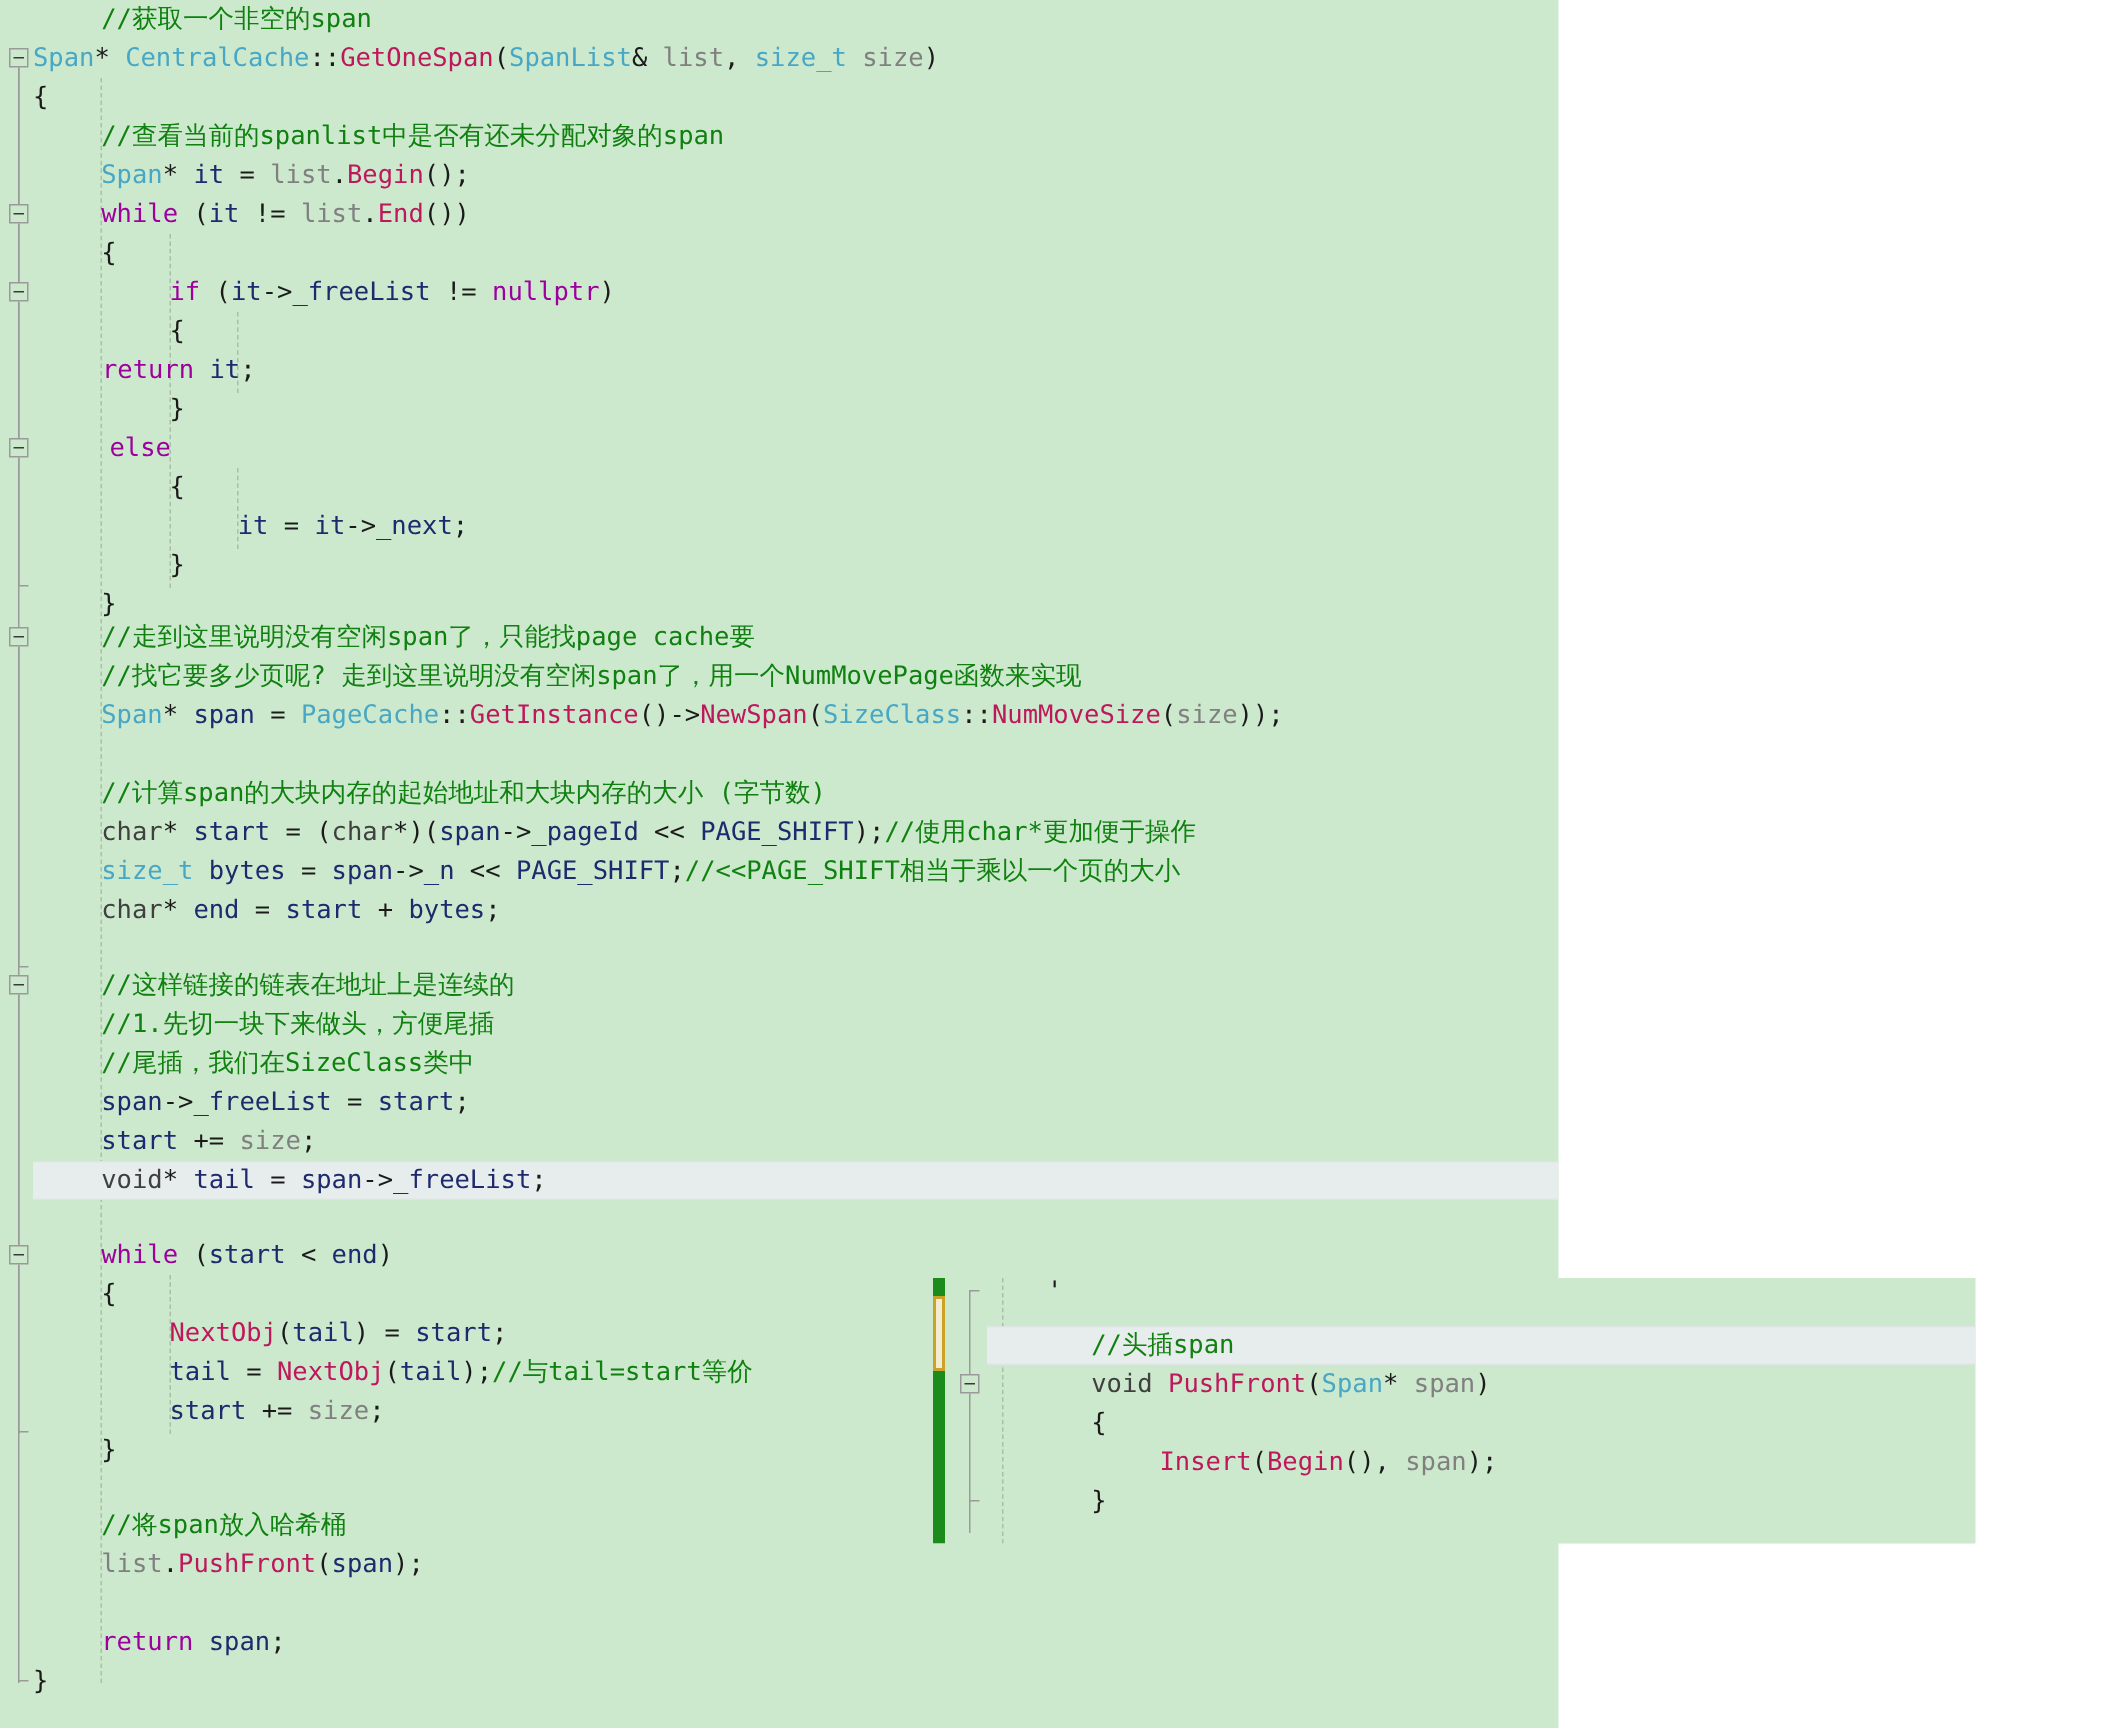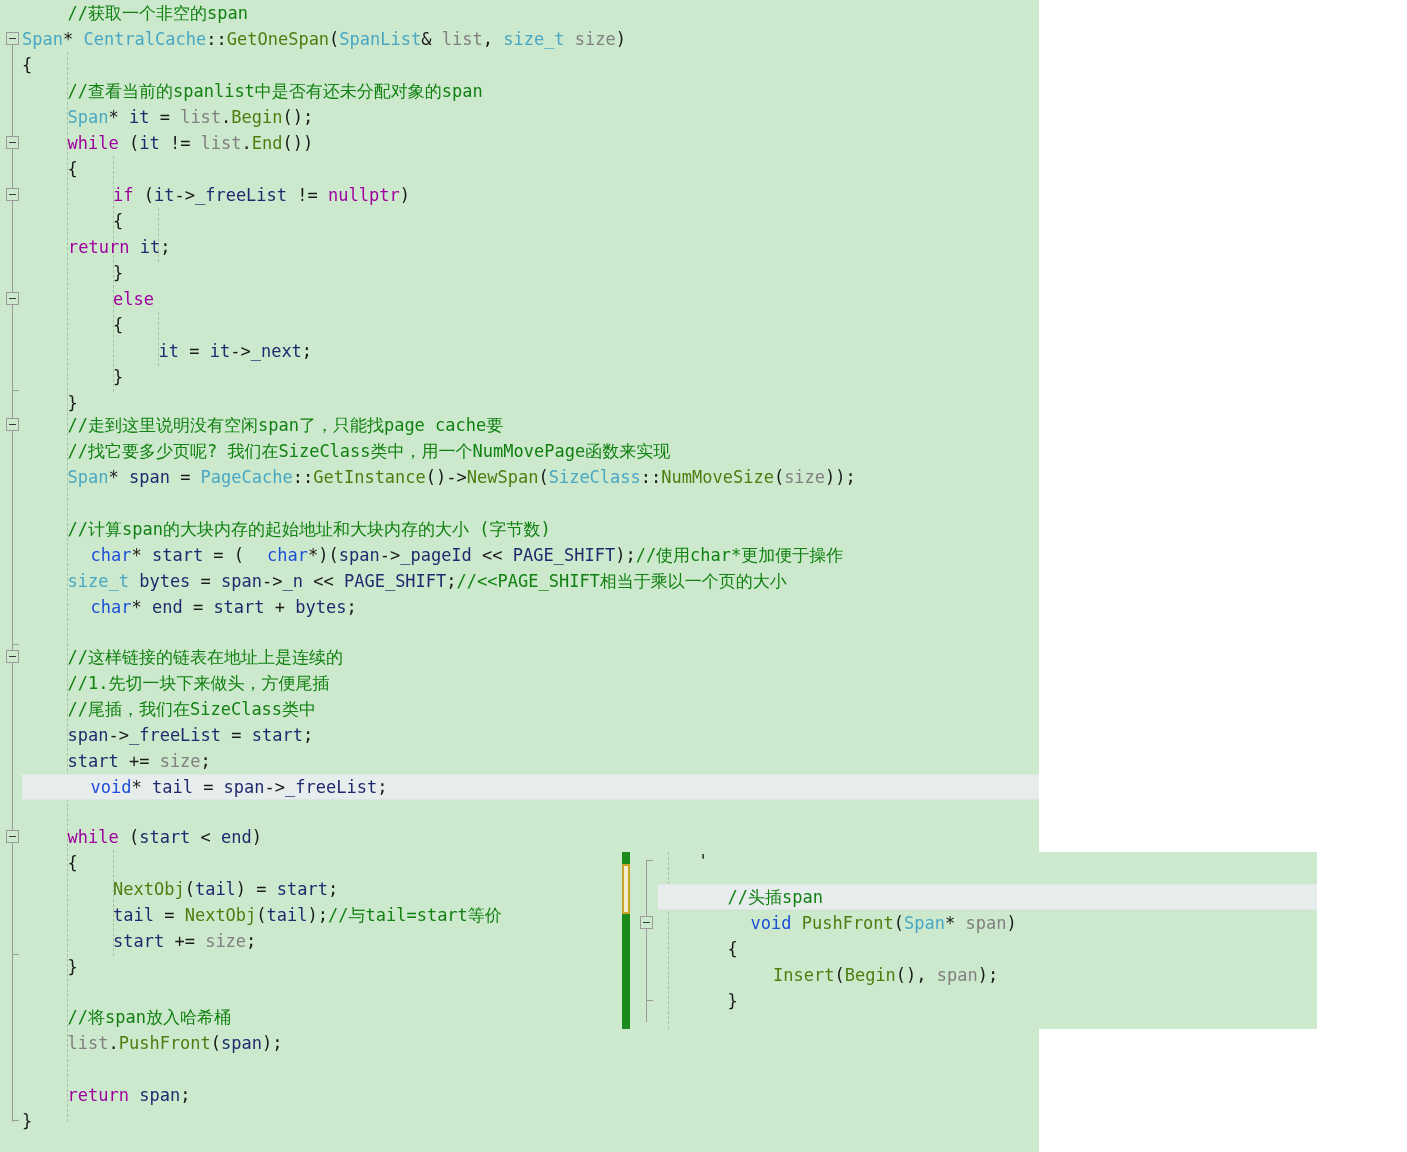--- a/index.html
+++ b/index.html
@@ -91,24 +91,24 @@
     left: 22px;
     height: 26px;
     background: #e7ecec;
     border-top: 1px solid #dfe5e5;
     border-bottom: 1px solid #dfe5e5;
     box-sizing: border-box;
   }
 
   
   .kw      { color: #9e009e; }  
-  .typekw  { color: #1d4ed8; margin-left: 23px; }  
+  .typekw  { color: #404040; }  
   .cls     { color: #47a7c4; }  
   .var     { color: #1f2a6e; }  
-  .fn      { color: #4d7c0f; }  
+  .fn      { color: #be185d; }  
   .gray    { color: #808080; }  
   .cmt     { color: #108010; }  
   .punc    { color: #1a1a1a; }
 
   
   #overlay-pane {
     position: absolute;
     left: 620px;
     top: 852px;
     width: 697px;
@@ -229,27 +229,27 @@
       <div class="code-line" style="top: 26px; padding-left: 22px;"><span class="cls">Span</span><span class="punc">* </span><span class="cls">CentralCache</span><span class="punc">::</span><span class="fn">GetOneSpan</span><span class="punc">(</span><span class="cls">SpanList</span><span class="punc">&amp; </span><span class="gray">list</span><span class="punc">, </span><span class="cls">size_t</span><span class="punc"> </span><span class="gray">size</span><span class="punc">)</span></div>
       <div class="code-line" style="top: 52px; padding-left: 22px;"><span class="punc">{</span></div>
       <div class="code-line" style="top: 78px; padding-left: 67.5px;"><span class="cmt">//查看当前的spanlist中是否有还未分配对象的span</span></div>
       <div class="code-line" style="top: 104px; padding-left: 67.5px;"><span class="cls">Span</span><span class="punc">* </span><span class="var">it</span><span class="punc"> = </span><span class="gray">list</span><span class="punc">.</span><span class="fn">Begin</span><span class="punc">();</span></div>
       <div class="code-line" style="top: 130px; padding-left: 67.5px;"><span class="kw">while</span><span class="punc"> (</span><span class="var">it</span><span class="punc"> != </span><span class="gray">list</span><span class="punc">.</span><span class="fn">End</span><span class="punc">())</span></div>
       <div class="code-line" style="top: 156px; padding-left: 67.5px;"><span class="punc">{</span></div>
       <div class="code-line" style="top: 182px; padding-left: 113px;"><span class="kw">if</span><span class="punc"> (</span><span class="var">it</span><span class="punc">-&gt;</span><span class="var">_freeList</span><span class="punc"> != </span><span class="kw">nullptr</span><span class="punc">)</span></div>
       <div class="code-line" style="top: 208px; padding-left: 113px;"><span class="punc">{</span></div>
       <div class="code-line" style="top: 234px; padding-left: 68px;"><span class="kw">return</span><span class="punc"> </span><span class="var">it</span><span class="punc">;</span></div>
       <div class="code-line" style="top: 260px; padding-left: 113px;"><span class="punc">}</span></div>
-      <div class="code-line" style="top: 286px; padding-left: 113px;"><span class="kw">else</span></div>
+      <div class="code-line" style="top: 286px; padding-left: 73px;"><span class="kw">else</span></div>
       <div class="code-line" style="top: 312px; padding-left: 113px;"><span class="punc">{</span></div>
       <div class="code-line" style="top: 338px; padding-left: 158.5px;"><span class="var">it</span><span class="punc"> = </span><span class="var">it</span><span class="punc">-&gt;</span><span class="var">_next</span><span class="punc">;</span></div>
       <div class="code-line" style="top: 364px; padding-left: 113px;"><span class="punc">}</span></div>
       <div class="code-line" style="top: 390px; padding-left: 67.5px;"><span class="punc">}</span></div>
       <div class="code-line" style="top: 412px; padding-left: 67.5px;"><span class="cmt">//走到这里说明没有空闲span了，只能找page cache要</span></div>
-      <div class="code-line" style="top: 438px; padding-left: 67.5px;"><span class="cmt">//找它要多少页呢? 我们在SizeClass类中，用一个NumMovePage函数来实现</span></div>
+      <div class="code-line" style="top: 438px; padding-left: 67.5px;"><span class="cmt">//找它要多少页呢? 走到这里说明没有空闲span了，用一个NumMovePage函数来实现</span></div>
       <div class="code-line" style="top: 464px; padding-left: 67.5px;"><span class="cls">Span</span><span class="punc">* </span><span class="var">span</span><span class="punc"> = </span><span class="cls">PageCache</span><span class="punc">::</span><span class="fn">GetInstance</span><span class="punc">()-&gt;</span><span class="fn">NewSpan</span><span class="punc">(</span><span class="cls">SizeClass</span><span class="punc">::</span><span class="fn">NumMoveSize</span><span class="punc">(</span><span class="gray">size</span><span class="punc">));</span></div>
       <div class="code-line" style="top: 516px; padding-left: 67.5px;"><span class="cmt">//计算span的大块内存的起始地址和大块内存的大小 (字节数)</span></div>
       <div class="code-line" style="top: 542px; padding-left: 67.5px;"><span class="typekw">char</span><span class="punc">* </span><span class="var">start</span><span class="punc"> = (</span><span class="typekw">char</span><span class="punc">*)(</span><span class="var">span</span><span class="punc">-&gt;</span><span class="var">_pageId</span><span class="punc"> &lt;&lt; </span><span class="var">PAGE_SHIFT</span><span class="punc">);</span><span class="cmt">//使用char*更加便于操作</span></div>
       <div class="code-line" style="top: 568px; padding-left: 67.5px;"><span class="cls">size_t</span><span class="punc"> </span><span class="var">bytes</span><span class="punc"> = </span><span class="var">span</span><span class="punc">-&gt;</span><span class="var">_n</span><span class="punc"> &lt;&lt; </span><span class="var">PAGE_SHIFT</span><span class="punc">;</span><span class="cmt">//&lt;&lt;PAGE_SHIFT相当于乘以一个页的大小</span></div>
       <div class="code-line" style="top: 594px; padding-left: 67.5px;"><span class="typekw">char</span><span class="punc">* </span><span class="var">end</span><span class="punc"> = </span><span class="var">start</span><span class="punc"> + </span><span class="var">bytes</span><span class="punc">;</span></div>
       <div class="code-line" style="top: 644px; padding-left: 67.5px;"><span class="cmt">//这样链接的链表在地址上是连续的</span></div>
       <div class="code-line" style="top: 670px; padding-left: 67.5px;"><span class="cmt">//1.先切一块下来做头，方便尾插</span></div>
       <div class="code-line" style="top: 696px; padding-left: 67.5px;"><span class="cmt">//尾插，我们在SizeClass类中</span></div>
       <div class="code-line" style="top: 722px; padding-left: 67.5px;"><span class="var">span</span><span class="punc">-&gt;</span><span class="var">_freeList</span><span class="punc"> = </span><span class="var">start</span><span class="punc">;</span></div>
       <div class="code-line" style="top: 748px; padding-left: 67.5px;"><span class="var">start</span><span class="punc"> += </span><span class="gray">size</span><span class="punc">;</span></div>

